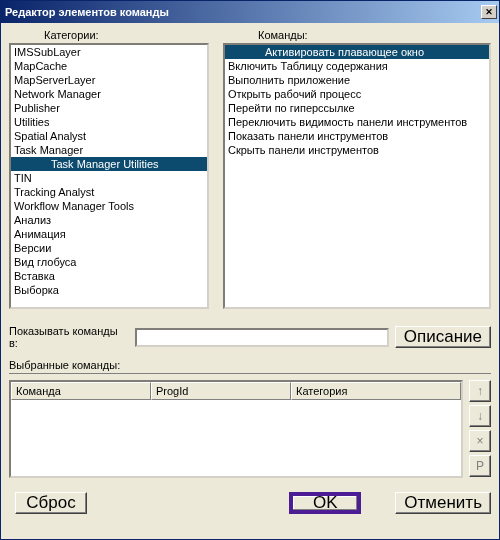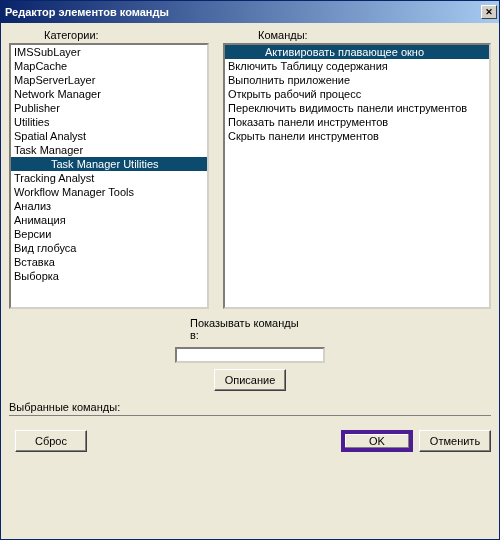--- a/index.html
+++ b/index.html
@@ -91,44 +91,43 @@
     cursor: default;
   }
   .list-item.selected {
     background: #0c4a6e;
     color: #fff;
     padding-left: 40px;
   }
   .row-show {
     display: flex;
     align-items: center;
-    margin-top: 8px;
+    margin-top: 16px;
     gap: 6px;
-    flex-direction: column;
   }
   .row-show .lbl {
     width: 120px;
   }
   .row-show input[type=text] {
     flex: 1;
     height: 19px;
     border: 2px inset #d4d0c8;
     font-family: inherit;
     font-size: 11px;
     padding: 0 2px;
     background: #fff;
   }
   .btn {
     background: #ece9d8;
     border: 1px solid #404040;
     border-top-color: #fff;
     border-left-color: #fff;
     box-shadow: inset -1px -1px 0 #808080, inset 1px 1px 0 #ece9d8;
     font-family: inherit;
-    font-size: 11px;
+    font-size: 17px;
     height: 22px;
     padding: 0 8px;
     cursor: pointer;
     min-width: 72px;
     text-align: center;
     display: inline-flex;
     align-items: center;
     justify-content: center;
   }
   .btn.small {
@@ -182,20 +181,21 @@
   .col.c3 { flex: 1; }
   .side-btns {
     display: flex;
     flex-direction: column;
     gap: 3px;
   }
   .bottom-row {
     margin-top: 14px;
     display: flex;
     align-items: center;
+    gap: 28px;
   }
   .bottom-row .spacer {
     flex: 1;
   }
   .bottom-row .btn {
     margin-left: 6px;
   }
   
   .listbox::-webkit-scrollbar,
   .table-wrap::-webkit-scrollbar {
@@ -243,49 +243,74 @@
       <div class="listbox left" id="categories-list">
           <div class="list-item">IMSSubLayer</div>
           <div class="list-item">MapCache</div>
           <div class="list-item">MapServerLayer</div>
           <div class="list-item">Network Manager</div>
           <div class="list-item">Publisher</div>
           <div class="list-item">Utilities</div>
           <div class="list-item">Spatial Analyst</div>
           <div class="list-item">Task Manager</div>
           <div class="list-item selected">Task Manager Utilities</div>
+          <div class="list-item">TIN</div>
           <div class="list-item">Tracking Analyst</div>
           <div class="list-item">Workflow Manager Tools</div>
           <div class="list-item">Анализ</div>
           <div class="list-item">Анимация</div>
           <div class="list-item">Версии</div>
           <div class="list-item">Вид глобуса</div>
           <div class="list-item">Вставка</div>
           <div class="list-item">Выборка</div>
         </div>
       <div class="listbox right" id="commands-list">
           <div class="list-item selected">Активировать плавающее окно</div>
           <div class="list-item">Включить Таблицу содержания</div>
           <div class="list-item">Выполнить приложение</div>
           <div class="list-item">Открыть рабочий процесс</div>
+          <div class="list-item">Перейти по гиперссылке</div>
           <div class="list-item">Переключить видимость панели инструментов</div>
           <div class="list-item">Показать панели инструментов</div>
           <div class="list-item">Скрыть панели инструментов</div>
         </div>
     </div>
 
     <div class="row-show">
       <div class="lbl">Показывать команды в:</div>
       <input type="text" value="" style="">
       <button class="btn">Описание</button>
     </div>
 
     <div class="mid-sep">Выбранные команды:</div>
     <div class="fieldset"></div>
 
+    <div class="selected-row">
+      <div class="table-wrap">
+        <div class="tbl-head">
+          <div class="col c1">Команда</div>
+          <div class="col c2">ProgId</div>
+          <div class="col c3">Категория</div>
+        </div>
+      </div>
+      <div class="side-btns">
+        <button class="btn small">
+            <span>↑</span>
+          </button>
+        <button class="btn small">
+            <span>↓</span>
+          </button>
+        <button class="btn small">
+            <span>×</span>
+          </button>
+        <button class="btn small">
+            <span>P</span>
+          </button>
+      </div>
+    </div>
 
     <div class="bottom-row">
       <button class="btn">Сброс</button>
       <div class="spacer"></div>
       <button class="btn default">OK</button>
       <button class="btn">Отменить</button>
     </div>
 
   </div>
 </div>

